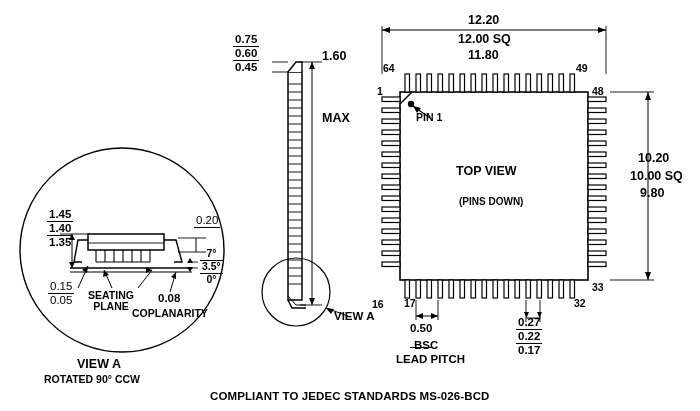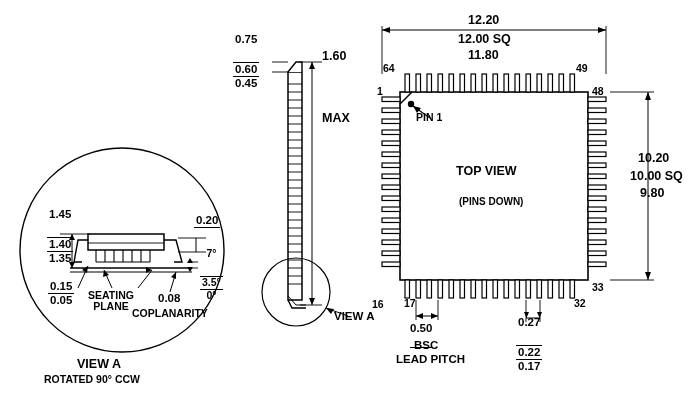--- a/index.html
+++ b/index.html
@@ -6,24 +6,24 @@
   body{
     width:700px;height:411px;background:#fff;
     font-family:"Liberation Sans", sans-serif;
     color:#000;overflow:hidden;position:relative;
   }
   .root{position:absolute;left:0;top:0;width:700px;height:411px;}
   svg{position:absolute;left:0;top:0;}
   .lbl{position:absolute;font-weight:bold;line-height:1.08;white-space:nowrap;}
   .stack{position:absolute;font-weight:bold;line-height:1.12;text-align:center;white-space:nowrap;}
   .stack div{padding:0 2px;}
-  .stack .mid{border-top:1.3px solid #000;border-bottom:1.3px solid #000;margin-top:16px;}
+  .stack .mid{border-top:1.3px solid #000;border-bottom:1.3px solid #000;}
   .stack .top{}
   .stack .bot{}
-  .stack2{position:absolute;font-weight:bold;line-height:1.12;text-align:right;white-space:nowrap;}
+  .stack2{position:absolute;font-weight:normal;line-height:1.12;text-align:right;white-space:nowrap;}
   .stack2 .a{border-bottom:1.3px solid #000;padding:0 2px;}
   .stack2 .b{padding:0 2px;}
   .ctr{text-align:center;}
   .f9{font-size:10px;margin-top:15px;}
   .f10{font-size:10.5px;}
   .f11{font-size:11.5px;}
   .f12{font-size:12.5px;}
 </style>
 </head>
 <body>
@@ -318,14 +318,15 @@
 <div class="lbl f11" style="left:410px;top:322px;border-bottom:1.3px solid #000;padding-bottom:13px;">0.50</div>
 <div class="lbl f11" style="left:414px;top:339px;">BSC</div>
 <div class="lbl f11" style="left:396px;top:353px;">LEAD PITCH</div>
 
 <div class="stack f11" style="left:516px;top:316px;">
   <div class="top">0.27</div>
   <div class="mid">0.22</div>
   <div class="bot">0.17</div>
 </div>
 
+<div class="lbl f11" style="left:210px;top:390px;letter-spacing:0.1px;">COMPLIANT TO JEDEC STANDARDS MS-026-BCD</div>
 
 </div>
 
 </body></html>

